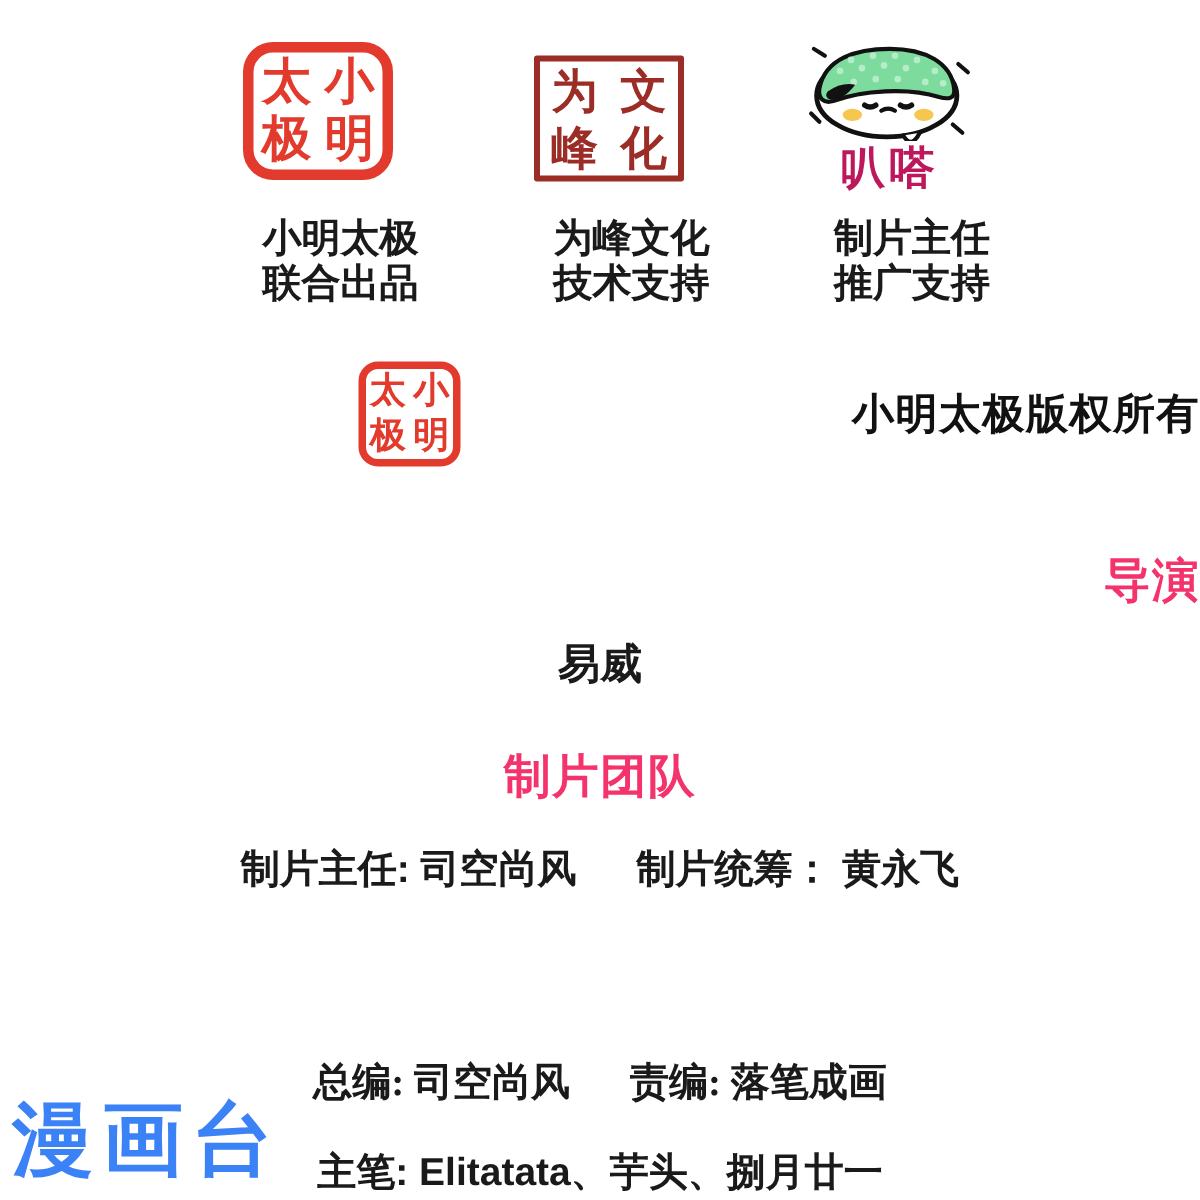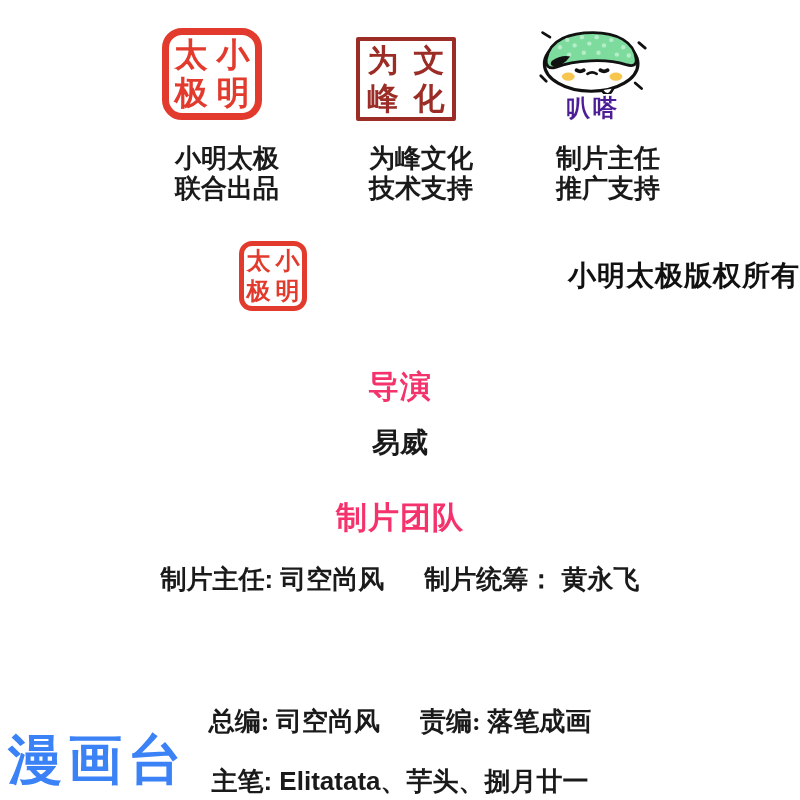--- a/index.html
+++ b/index.html
@@ -21,37 +21,37 @@
     color:#e23b2d;font-size:33px;padding:1px;
     font-family:"Liberation Serif","DejaVu Serif",serif;font-weight:700;
   }
   .seal-square{
     width:92px;height:76px;border:4px solid #9b2d26;border-radius:2px;
     color:#9b2d26;font-size:31px;margin-top:9px;
     font-family:"Liberation Serif","DejaVu Serif",serif;font-weight:700;
   }
   .seal span{display:block;}
   .mascot-wrap{height:66px;margin-top:0;}
-  .wordmark{position:absolute;top:64px;left:0;width:100%;font-size:24px;font-weight:900;letter-spacing:3px;color:#4c1d95;}
+  .wordmark{position:absolute;top:64px;left:0;width:100%;font-size:30px;font-weight:900;letter-spacing:3px;color:#be185d;}
   .caption{position:absolute;top:115px;left:15px;width:100%;font-size:26px;line-height:30px;color:#1a1a1a;}
   
   .copyright-row{
     position:absolute;top:240px;left:0;width:800px;height:72px;
     display:flex;align-items:center;justify-content:center;gap:22px;
   }
   .seal-mini{
     width:58px;height:60px;border:5px solid #e23b2d;border-radius:13px;
     color:#e23b2d;font-size:24px;flex:0 0 auto;
     font-family:"Liberation Serif","DejaVu Serif",serif;font-weight:700;
   }
   .copyright-text{font-size:28px;letter-spacing:1px;color:#111;}
   
   .center-line{position:absolute;left:0;width:800px;text-align:center;}
   .heading{font-size:31px;color:#f4326b;letter-spacing:1px;}
-  .h-director{top:366px;}
+  .h-director{top:366px;text-align:right;}
   .name-line{top:424px;font-size:28px;}
   .h-production{top:497px;}
   .roles{font-size:26px;white-space:nowrap;}
   .roles .gap{display:inline-block;width:40px;}
   .r-production{top:562px;}
   .h-story{top:639px;}
   .r-story{top:704px;font-family:Liberation Serif, serif;}
   .r-artists{top:764px;font-size:26px;}
   
   .watermark{

